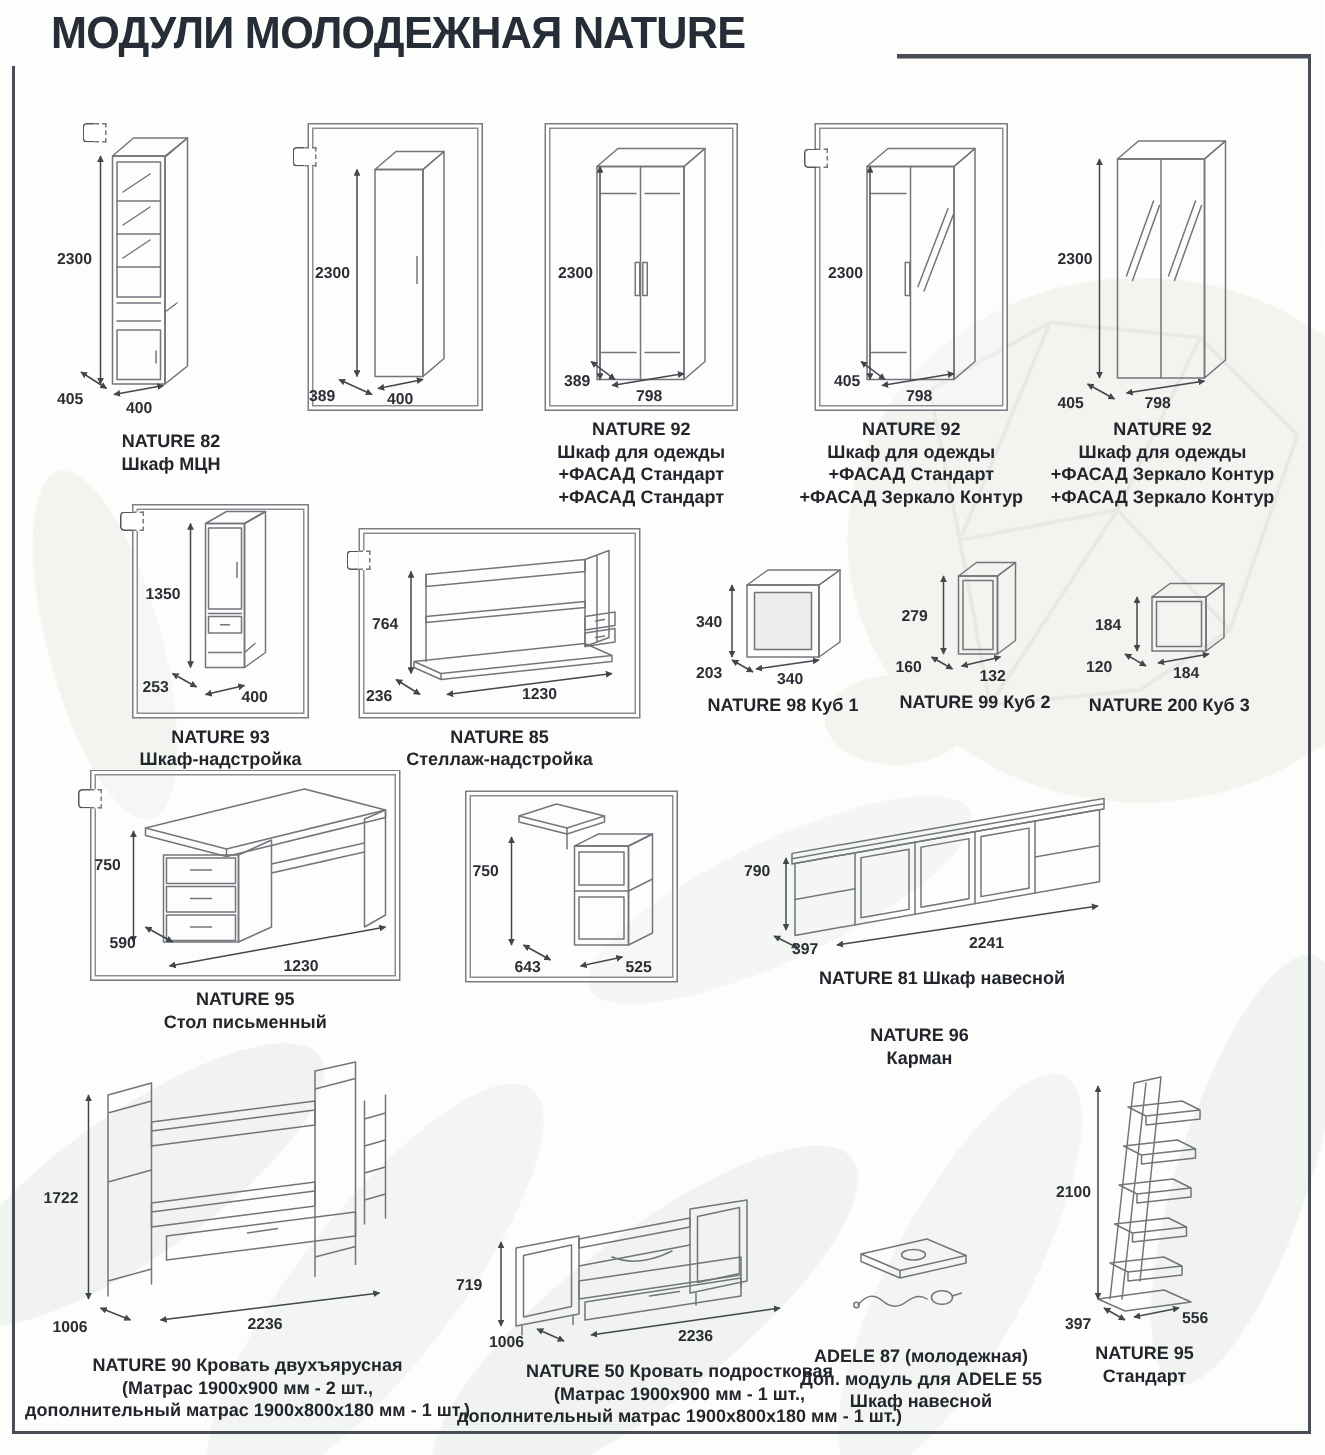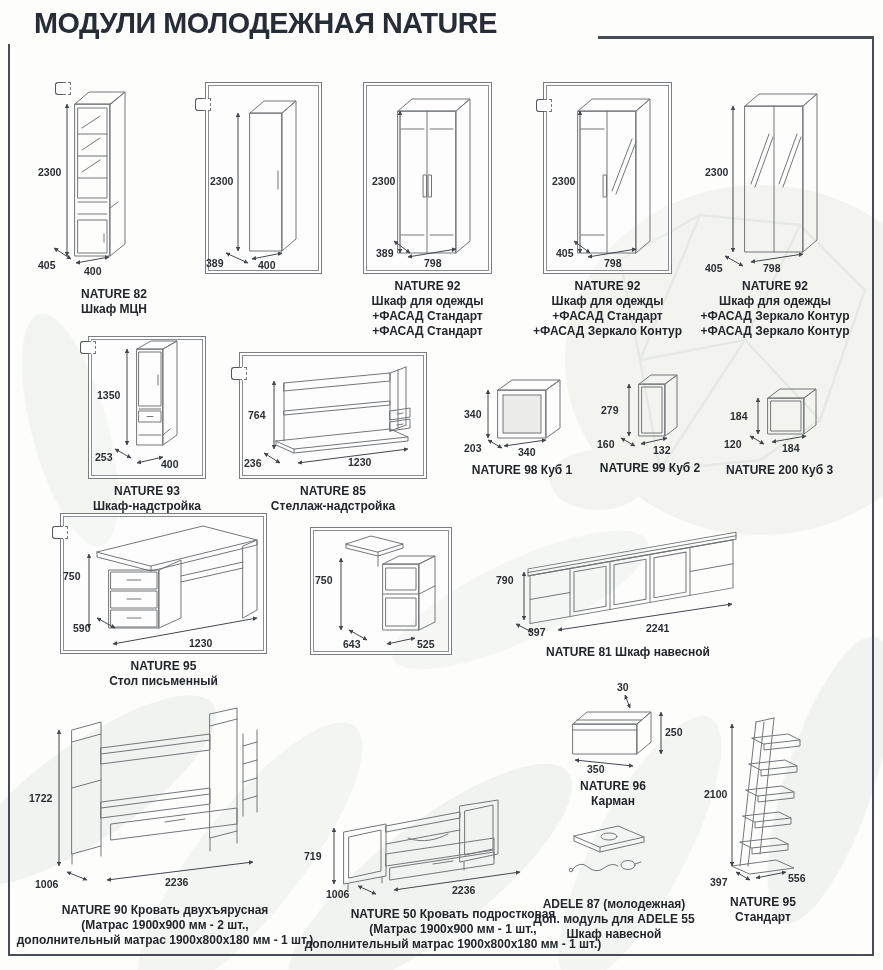--- a/index.html
+++ b/index.html
@@ -410,34 +410,20 @@
     </div>
     <div class="caption">
       <div>NATURE 90 Кровать двухъярусная</div>
         <div>(Матрас 1900х900 мм - 2 шт.,</div>
         <div>дополнительный матрас 1900х800х180 мм - 1 шт.)</div>
     </div>
   </div>
 
 
   <div class="cell" style="left:533px;top:678px;width:160px">
-    <div class="fig" style="height:96px">
-      <svg width="160" height="96">
-        <rect class="fx" x="40" y="46" width="64" height="30"></rect>
-        <path class="fx" d="M40,46 L54,34 L118,34 L104,46 Z"></path>
-        <path class="fx" d="M104,46 L118,34 L118,64 L104,76 Z"></path>
-        <path class="fx" d="M40,52 L104,52 M44,42 L108,42"></path>
-        <text class="dt" x="84" y="13">30</text>
-        <line class="dim" x1="92" y1="17" x2="97" y2="30"></line>
-        <line class="dim" x1="128" y1="34" x2="128" y2="76"></line>
-        <text class="dt" x="132" y="58">250</text>
-        <line class="dim" x1="42" y1="82" x2="100" y2="88"></line>
-        <text class="dt" x="54" y="95">350</text>
-      </svg>
-    </div>
     <div class="caption">
       <div>NATURE 96</div>
         <div>Карман</div>
     </div>
   </div>
 
   <div class="cell" style="left:288px;top:792px;width:330px">
     <div class="fig" style="height:110px">
       <svg width="330" height="110">
         <path class="fx" d="M56,40 L98,32 L98,84 L56,92 Z M61,45 L93,38 L93,79 L61,86 Z"></path>

